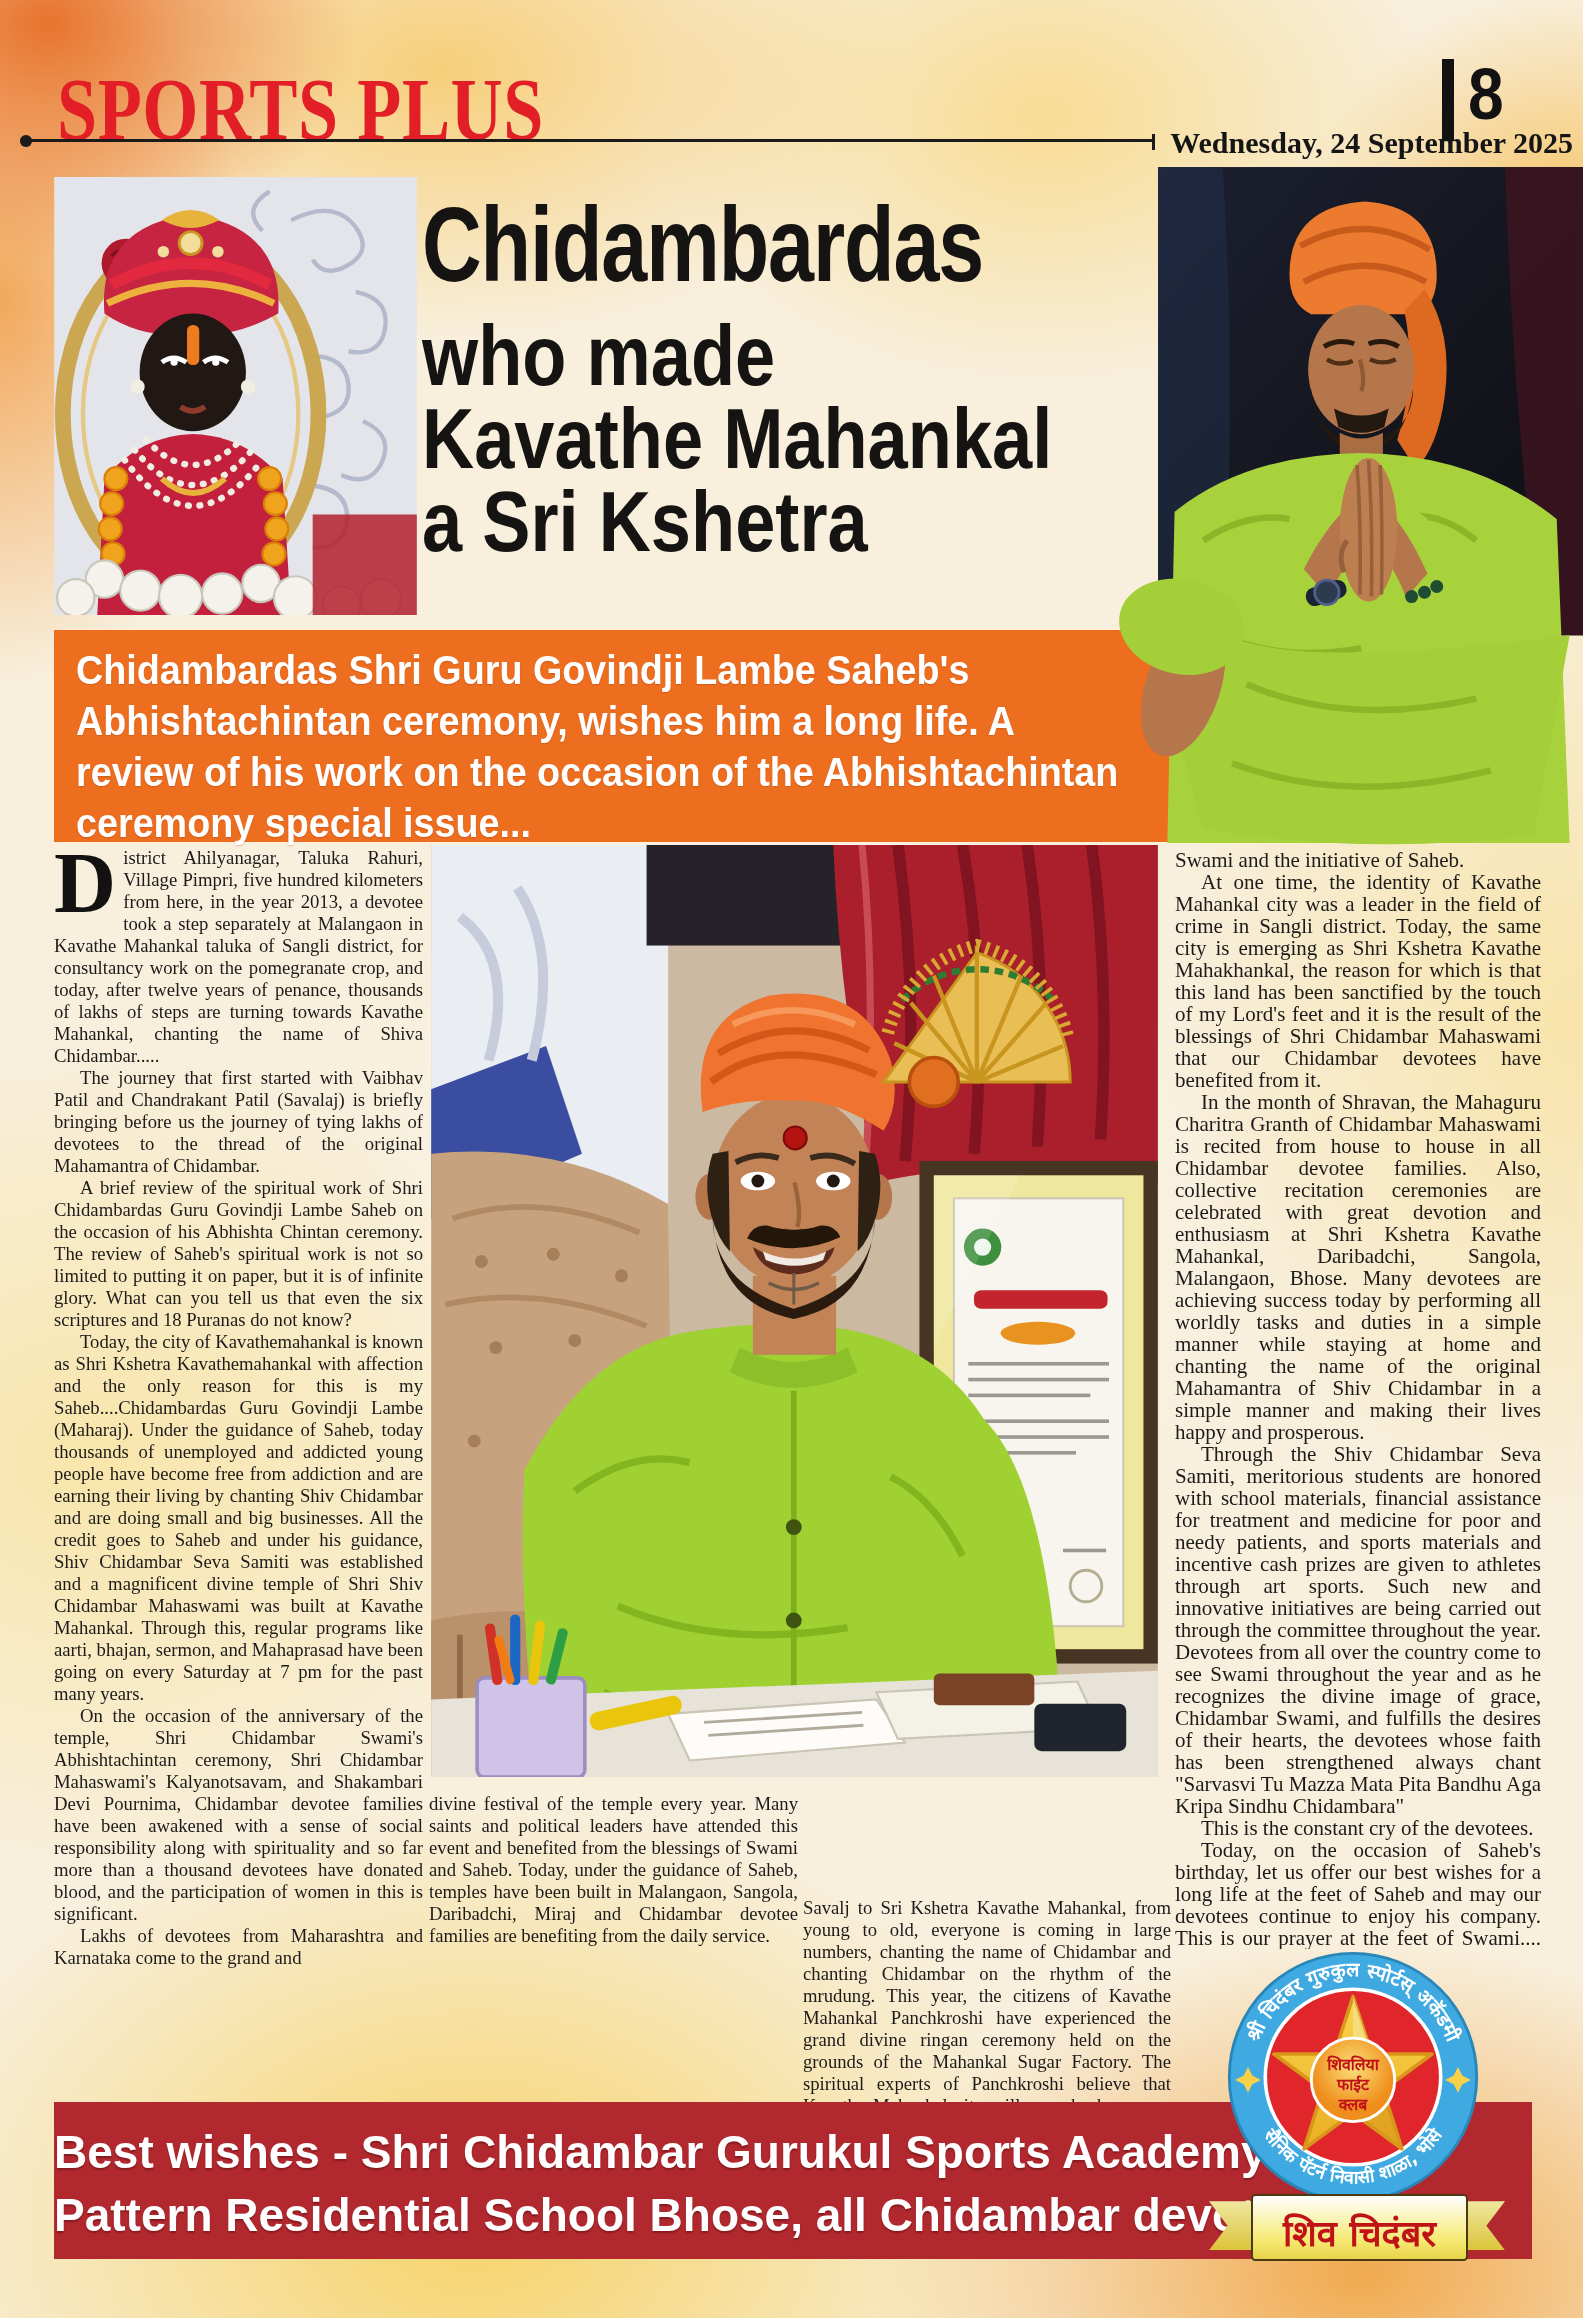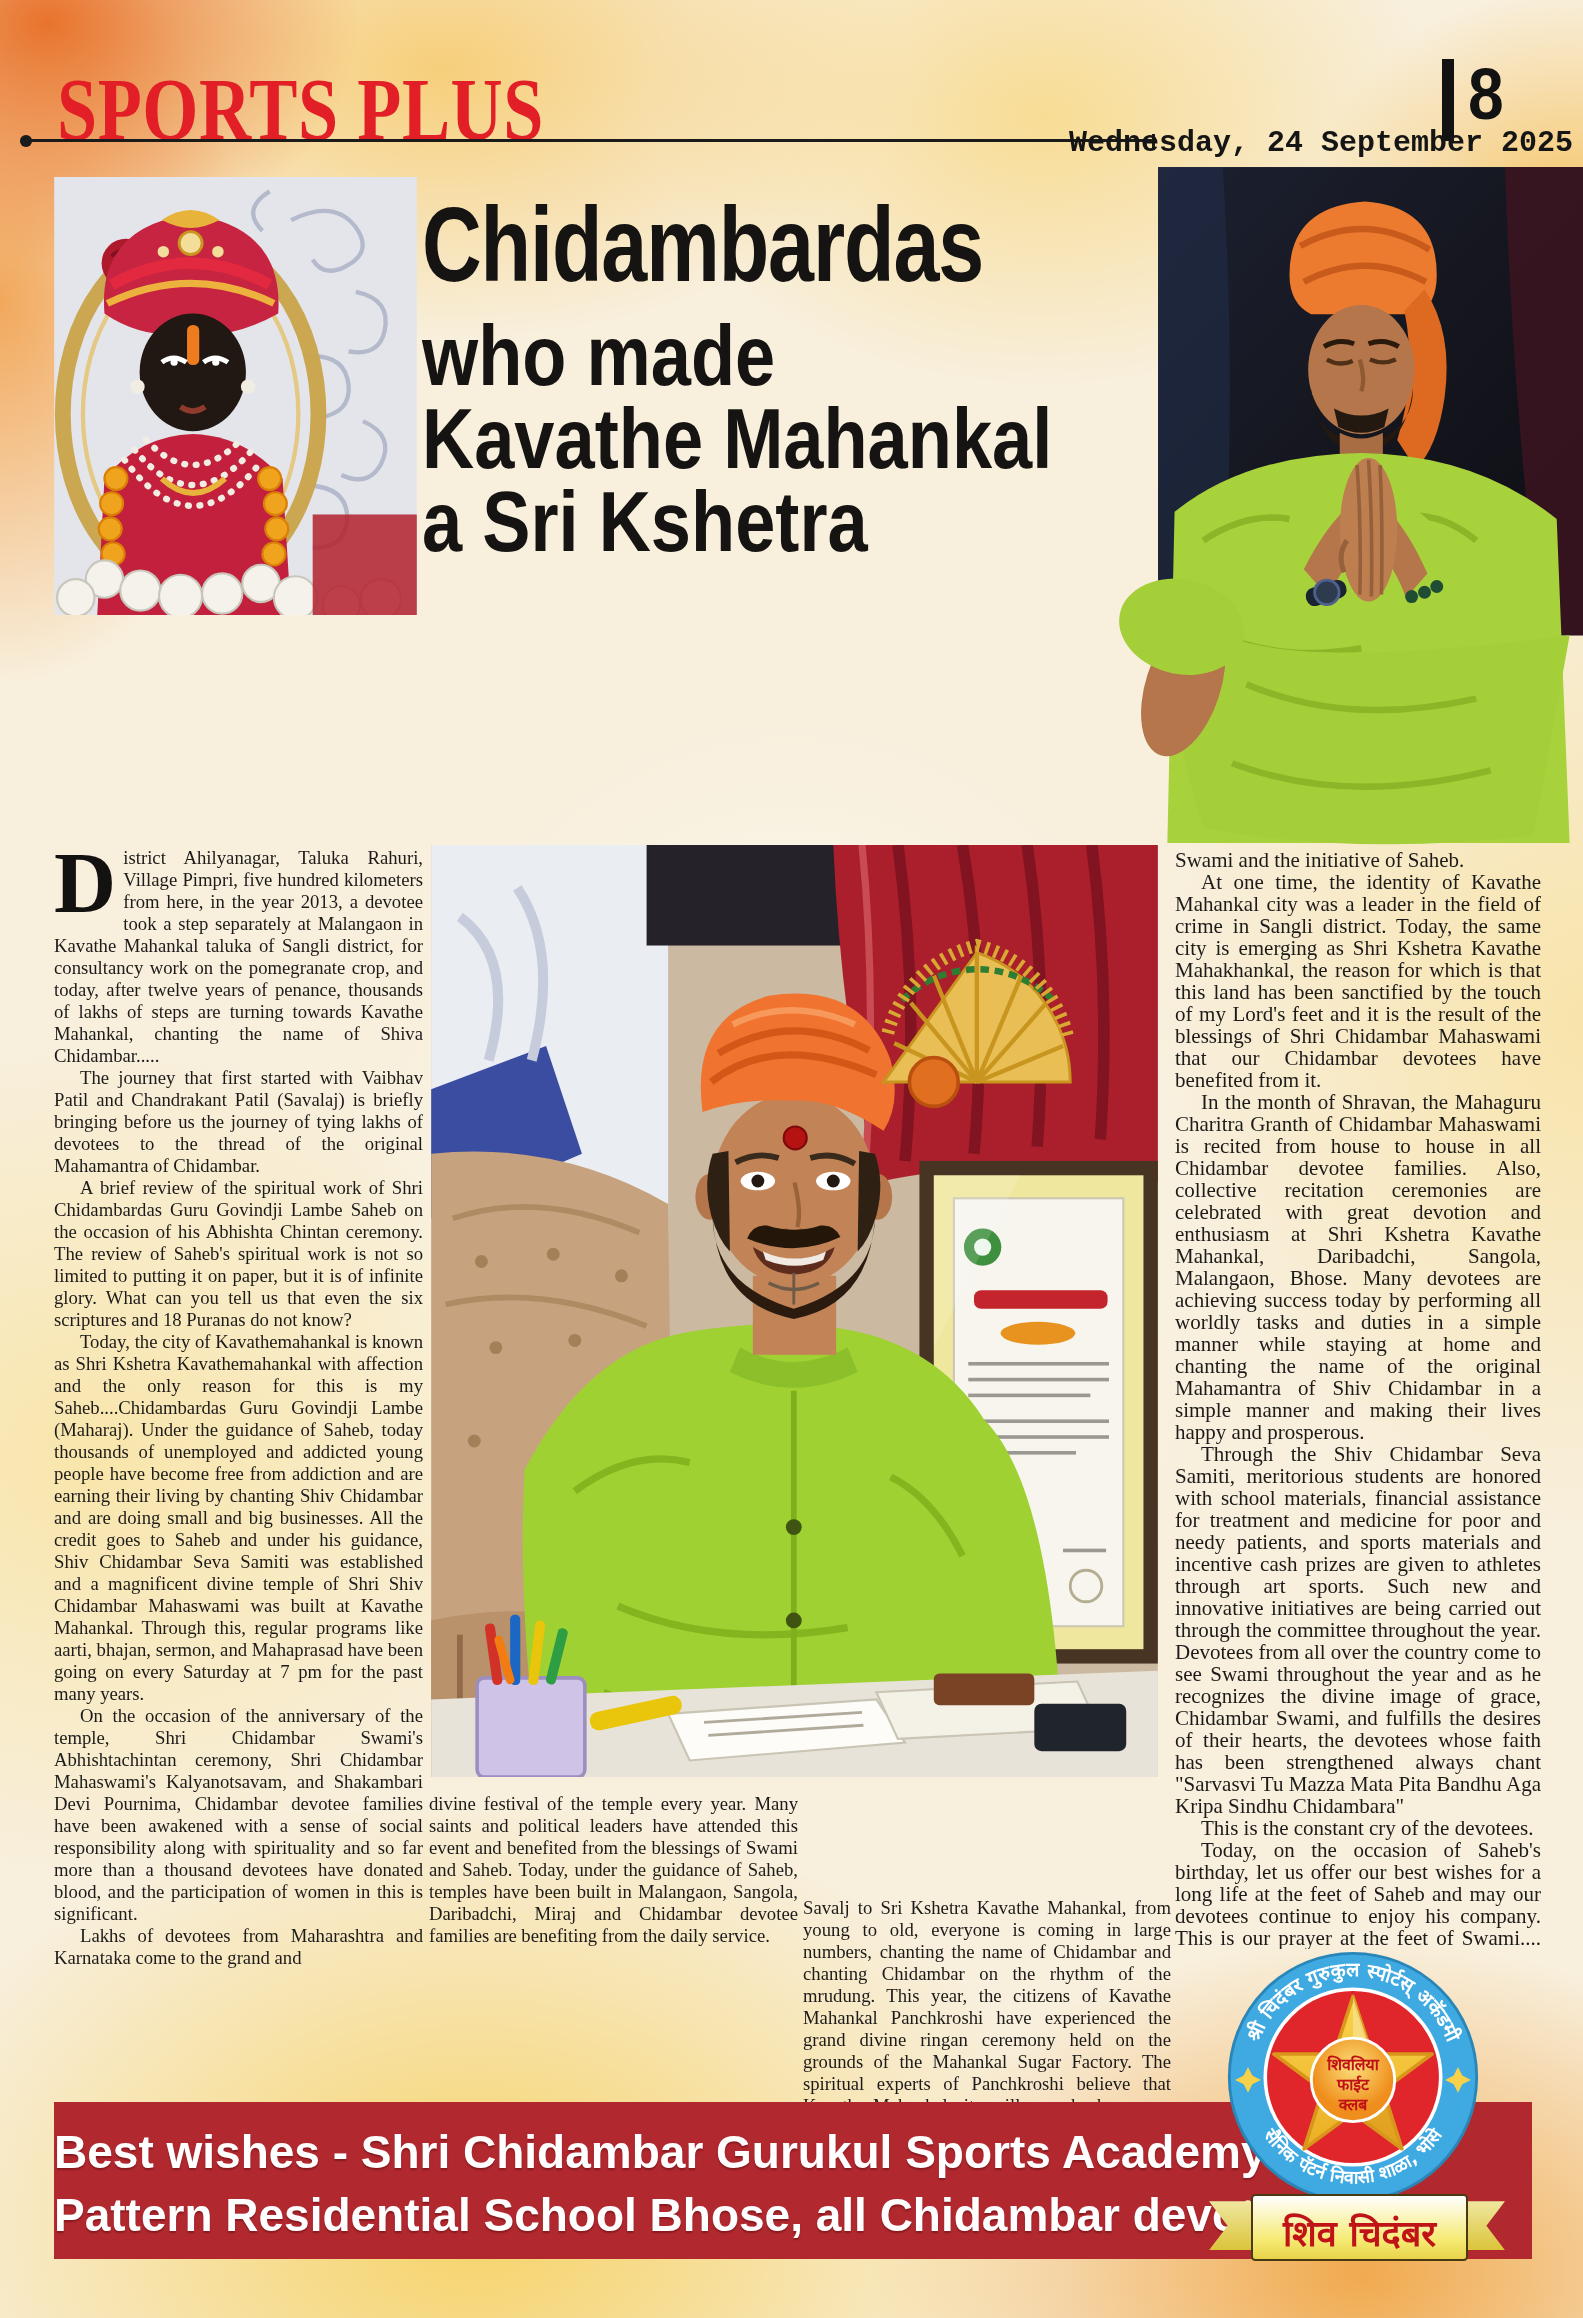--- a/index.html
+++ b/index.html
@@ -26,21 +26,21 @@
     font-size:88px;line-height:1;color:#E21E27;letter-spacing:0.7px;
     transform:scaleX(.82);transform-origin:left top;white-space:nowrap;
   }
   #masthead-rule{left:26px;top:139px;width:1129px;height:2.9px;background:#1b1b1b;}
   #masthead-rule-dot{left:20px;top:135px;width:11.5px;height:11.5px;border-radius:50%;background:#1b1b1b;}
   #masthead-rule-tick{left:1152px;top:134px;width:2.9px;height:16px;background:#1b1b1b;}
   #page-number-bar{left:1442px;top:59px;width:11.5px;height:82px;background:#121212;}
   #page-number{left:1468px;top:57px;font-family:"Liberation Sans",sans-serif;font-weight:700;
     font-size:73px;line-height:1;color:#121212;transform:scaleX(.88);transform-origin:left top;}
   #edition-date{left:955px;top:126px;width:618px;text-align:right;
-    font-family:Liberation Mono, monospace;font-weight:700;font-size:30px;color:#151515;}
+    font-family:Liberation Serif, serif;font-weight:700;font-size:30px;color:#151515;}
   
   .hl{left:422px;color:#161412;font-family:"Liberation Sans",sans-serif;white-space:nowrap;
       transform-origin:left top;line-height:1;}
   #hl1{top:191px;font-size:106px;font-weight:700;transform:scaleX(.78);letter-spacing:-1.4px;}
   #hl2{top:312px;font-size:86px;font-weight:600;transform:scaleX(.84);}
   #hl3{top:395px;font-size:86px;font-weight:600;transform:scaleX(.84);}
   #hl4{top:478px;font-size:86px;font-weight:600;transform:scaleX(.84);}
   
   #standfirst{left:54px;top:630px;width:1167px;height:212px;background:#EE6E20;}
   .sf-line{position:absolute;left:21.5px;white-space:nowrap;color:#fff;
@@ -160,20 +160,26 @@
       </g>
       <rect x="360" y="470" width="145" height="140" fill="#B3202E" opacity=".85"></rect>
     </svg>
   </div>
 
   <div class="abs hl" id="hl1">Chidambardas</div>
   <div class="abs hl" id="hl2">who made</div>
   <div class="abs hl" id="hl3">Kavathe Mahankal</div>
   <div class="abs hl" id="hl4">a Sri Kshetra</div>
 
+  <div class="abs" id="standfirst">
+    <div class="sf-line" style="top:20px">Chidambardas Shri Guru Govindji Lambe Saheb's</div>
+    <div class="sf-line" style="top:71px">Abhishtachintan ceremony, wishes him a long life. A</div>
+    <div class="sf-line" style="top:122px">review of his work on the occasion of the Abhishtachintan</div>
+    <div class="sf-line" style="top:173px">ceremony special issue...</div>
+  </div>
 
   <div class="abs" id="photo-praying">
     <svg width="510" height="676" viewBox="0 0 710 941" style="overflow:visible">
       <defs>
         <linearGradient id="pgbg" x1="0" y1="0" x2="1" y2="1">
           <stop offset="0" stop-color="#1C2030"></stop>
             <stop offset=".55" stop-color="#14151D"></stop>
             <stop offset="1" stop-color="#0E0F14"></stop>
         </linearGradient>
       </defs>

